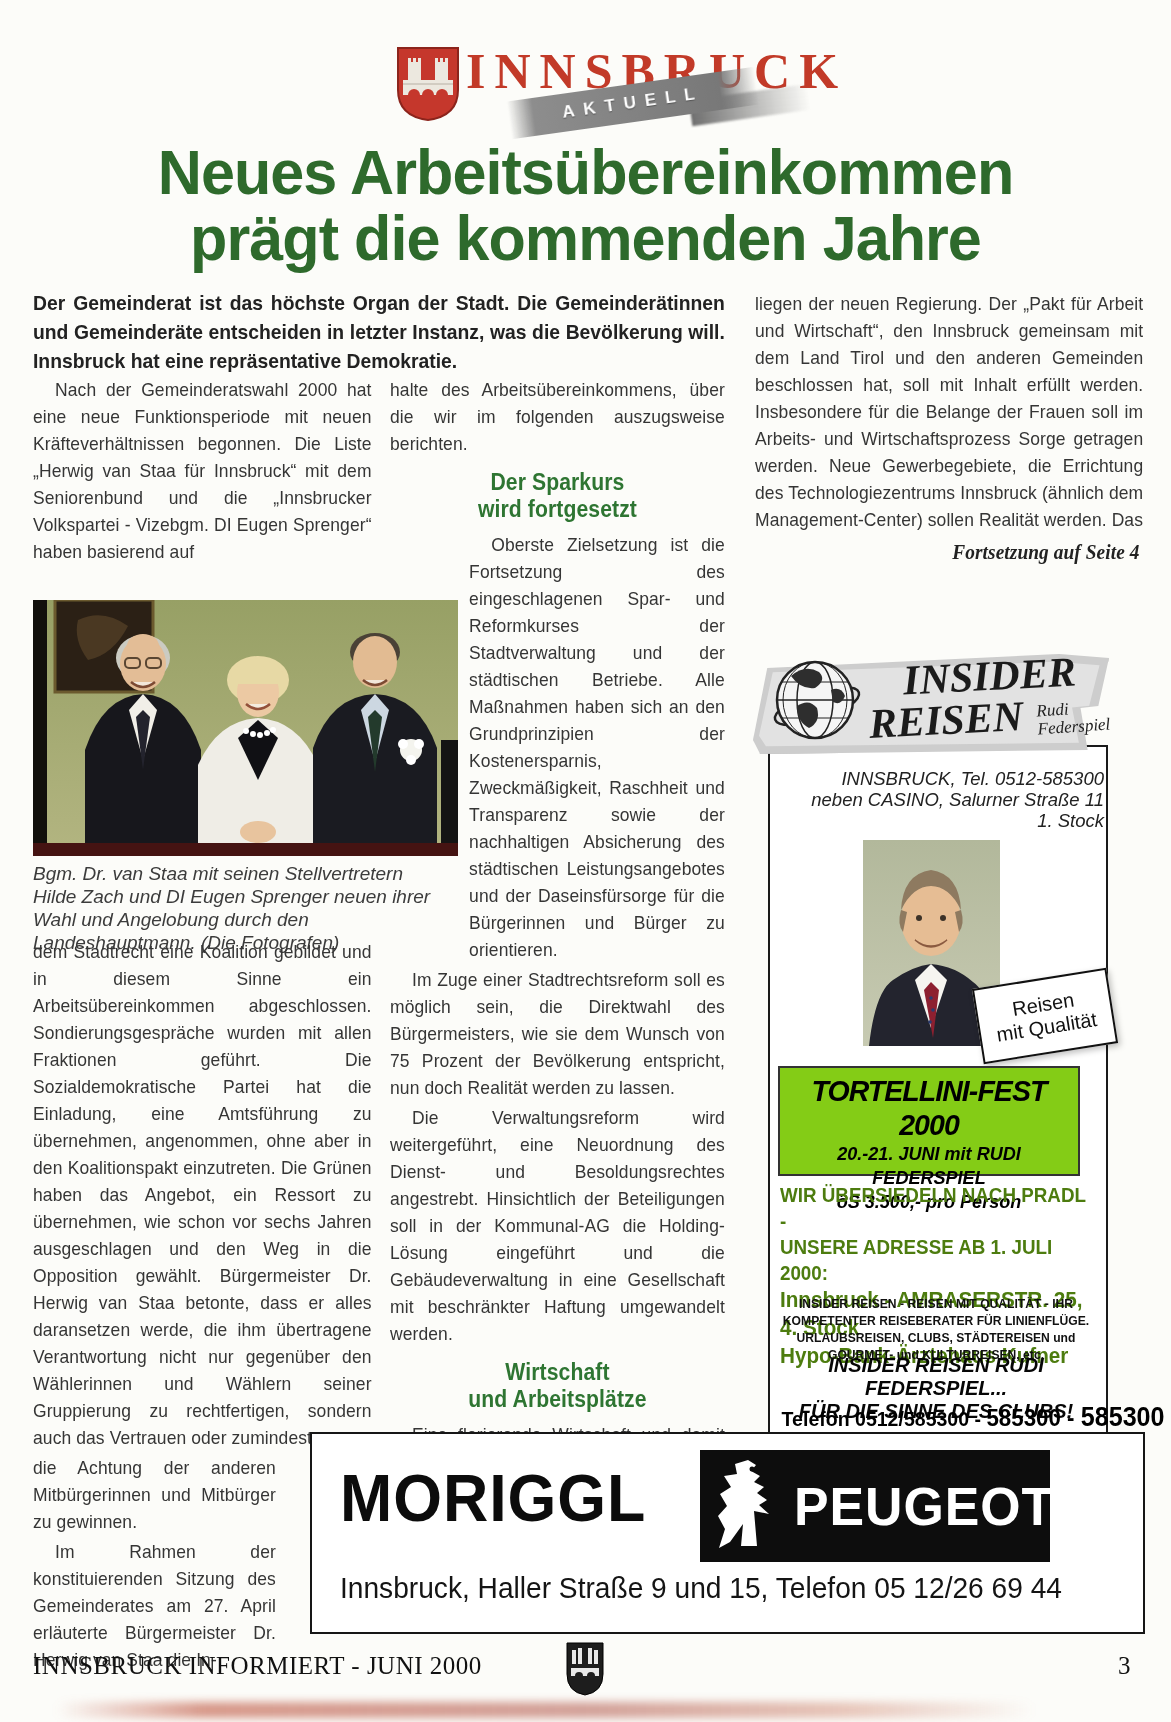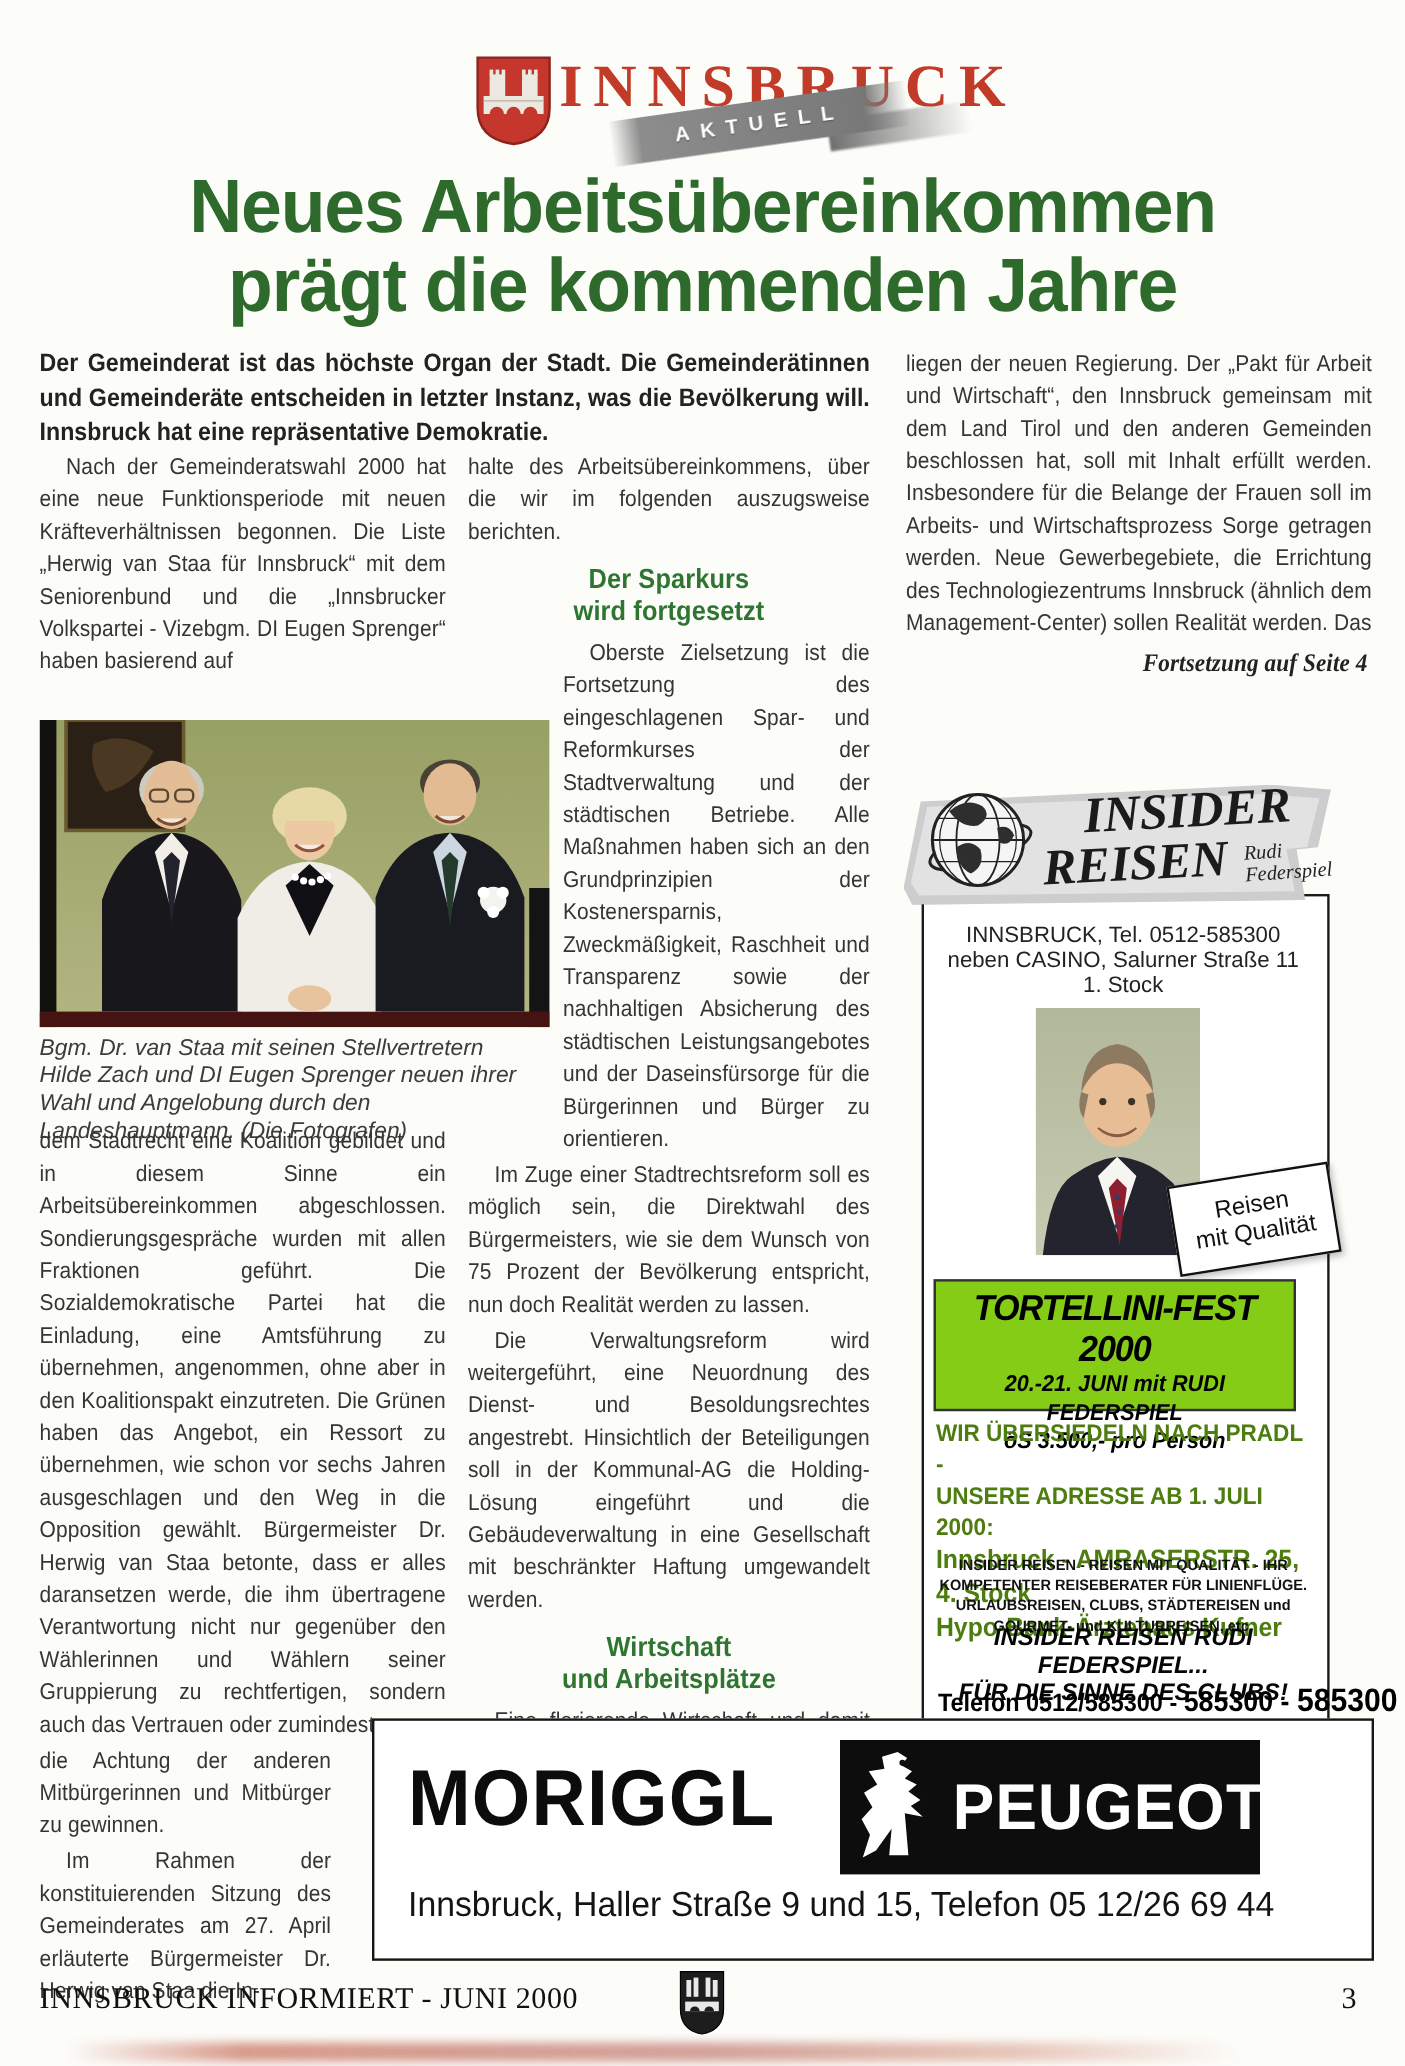--- a/index.html
+++ b/index.html
@@ -21,21 +21,21 @@
   .hl{width:1171px;text-align:center;font-weight:700;color:#2e6a2c;font-size:63px;line-height:64px;
       letter-spacing:-1px;transform:scaleX(.97);transform-origin:50% 0;}
   .lead{font-size:21px;font-weight:700;line-height:29px;color:#222;text-align:justify;}
   .caption{font-style:italic;font-size:19px;line-height:23px;color:#3c3c3c;}
   .fortsetzung{font-family:"Liberation Serif",serif;font-style:italic;font-weight:700;font-size:21px;
                text-align:right;color:#222;margin-top:6px;padding-right:4px;}
   .intrude{float:left;width:86px;height:404px;margin-top:26px;}
   .narrowtail{width:264px;}
   
   .ad-box{border:2px solid #1a1a1a;background:#fff;}
-  .ad-addr{font-size:18.5px;line-height:21px;text-align:center;color:#222;padding-right:16px;}
+  .ad-addr{font-style:italic;font-size:18.5px;line-height:21px;text-align:right;color:#222;padding-right:16px;}
   .badge{background:#fff;border:2px solid #111;transform:rotate(-9deg);box-shadow:2px 3px 6px rgba(0,0,0,.25);
          display:flex;flex-direction:column;justify-content:center;text-align:center;font-size:20px;line-height:23px;color:#111;}
   .fest{background:#84cc16;border:2px solid #333;text-align:center;padding-top:6px;}
   .fest-title{font-style:italic;font-weight:900;font-size:30px;letter-spacing:-1px;color:#000;line-height:34px;transform:scaleX(.95);}
   .fest-line{font-style:italic;font-weight:800;font-size:19px;line-height:24px;color:#000;transform:scaleX(.95);}
   .move{text-align:left;font-weight:800;color:#4d7c0f;}
   .move .m1{font-size:20px;line-height:26px;transform:scaleX(.94);}
   .move .m2{font-size:22px;line-height:28px;font-weight:700;transform:scaleX(.94);}
   .ad-small{font-weight:700;font-size:12.5px;line-height:17px;text-align:center;color:#111;transform:scaleX(.97);transform-origin:50% 0;}
   .slogan{font-style:italic;font-weight:900;font-size:20px;line-height:23px;text-align:center;color:#060606;}

